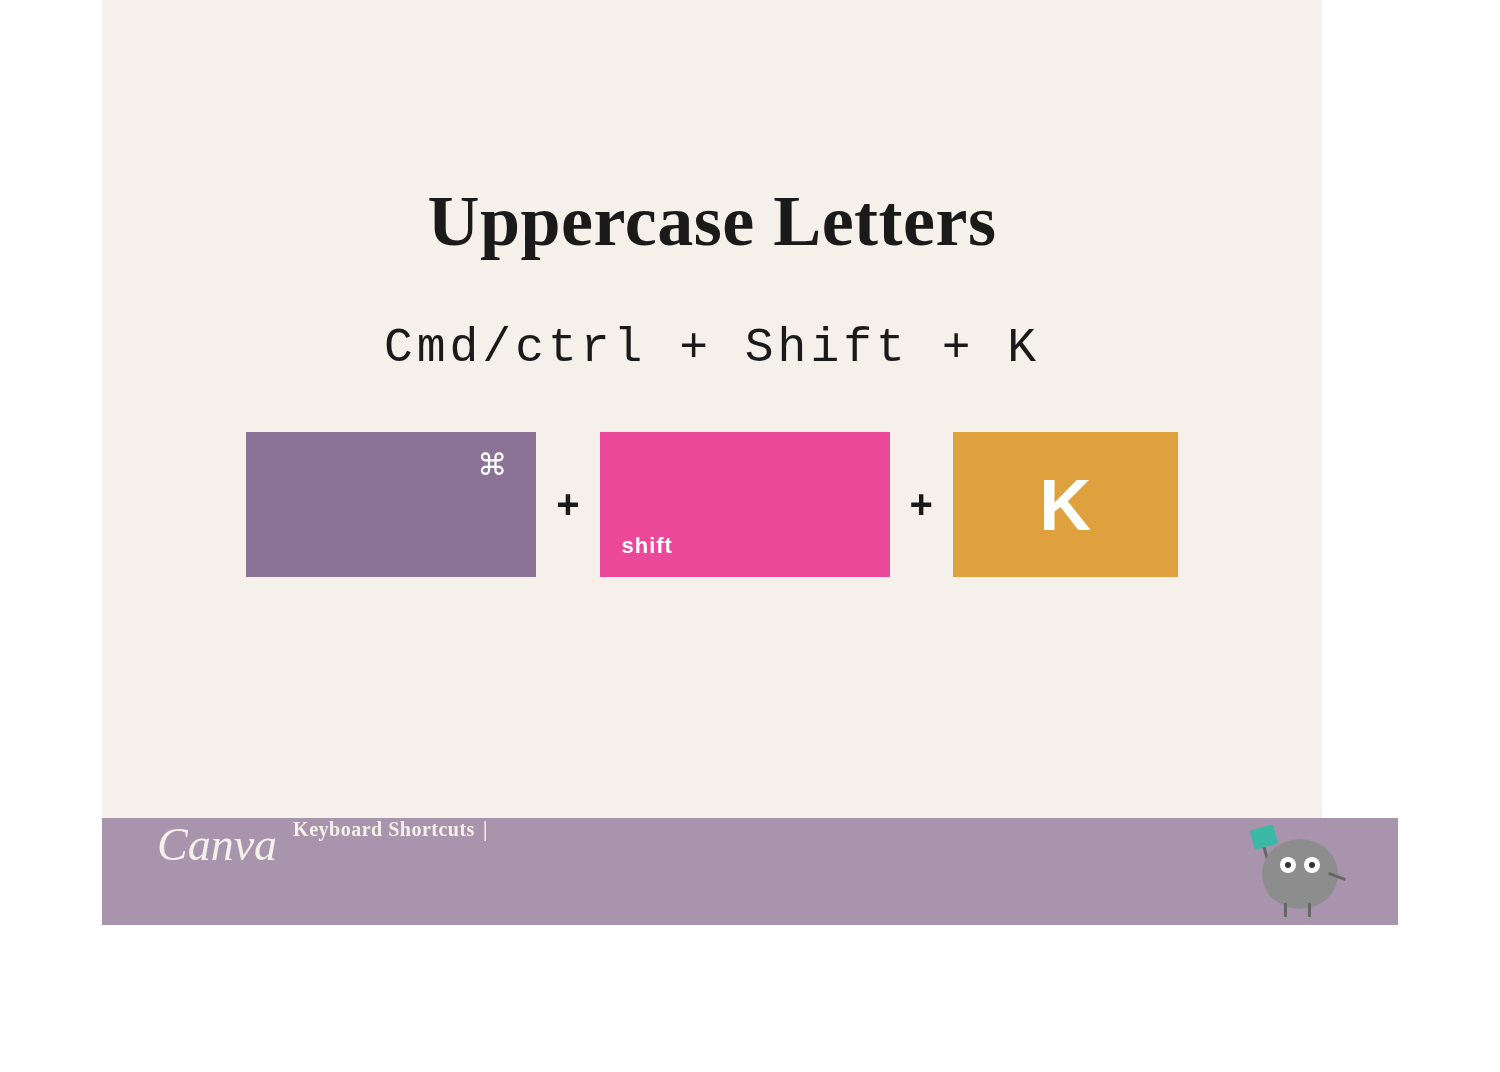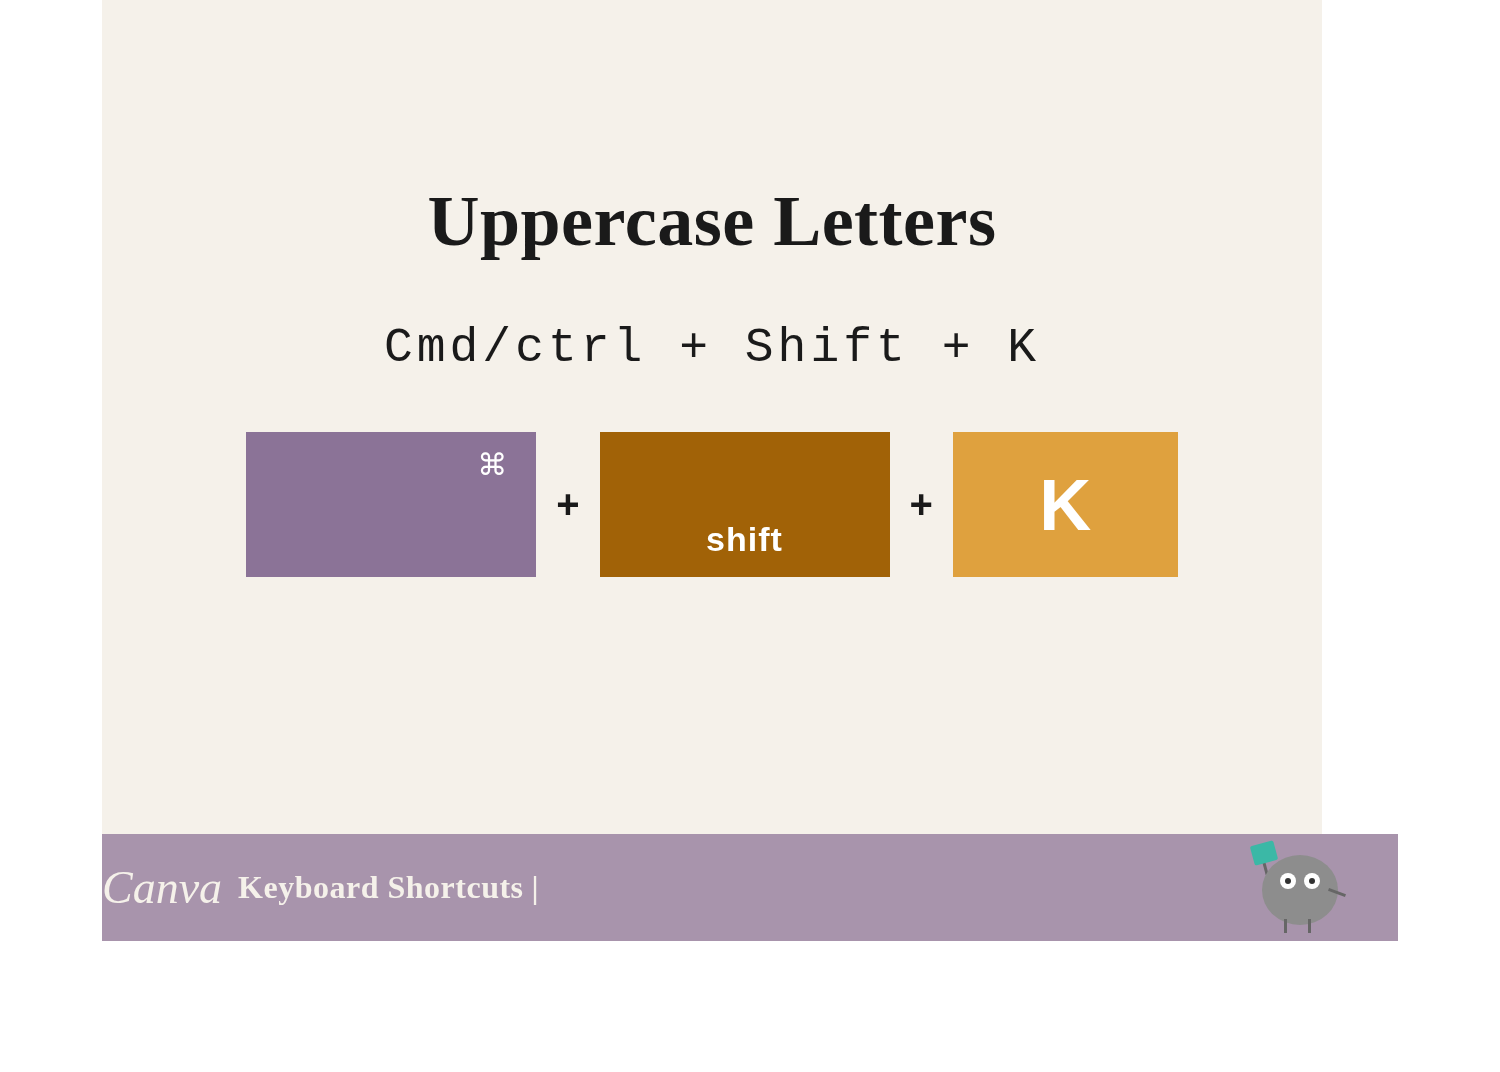--- a/index.html
+++ b/index.html
@@ -77,24 +77,23 @@
     
     .key-command {
       width: 290px;
       background: #8b7397;
       font-size: 30px;
       letter-spacing: 1px;
     }
     
     .key-shift {
       width: 290px;
-      background: #a16207;
-      font-size: 34px;
+      background: #ec4899;
+      font-size: 22px;
       letter-spacing: 1px;
-      text-align: center;
     }
     
     .key-k {
       width: 225px;
       background: #dfa13e;
       align-items: center;
       justify-content: center;
       font-size: 72px;
       padding: 0;
     }
@@ -116,37 +115,37 @@
     }
     
     .footer {
       position: absolute;
       top: 818px;
       left: 102px;
       width: 1296px;
       height: 107px;
       background: #a894ac;
       display: flex;
-      align-items: center;
+      align-items: flex-start;
+      padding-left: 55px;
       color: #f5f1ea;
-      margin-top: 16px;
     }
     
     .canva-logo {
       font-family: "Brush Script MT", cursive;
       font-size: 46px;
       font-style: italic;
       font-weight: 500;
       margin-right: 16px;
       color: #f5f1ea;
     }
     
     .footer-text {
       font-family: Georgia, "Times New Roman", serif;
-      font-size: 32px;
+      font-size: 20px;
       font-weight: bold;
       letter-spacing: 0.5px;
     }
     
     .footer-separator {
       margin: 0 8px;
     }
     
     .mascot {
       position: absolute;

